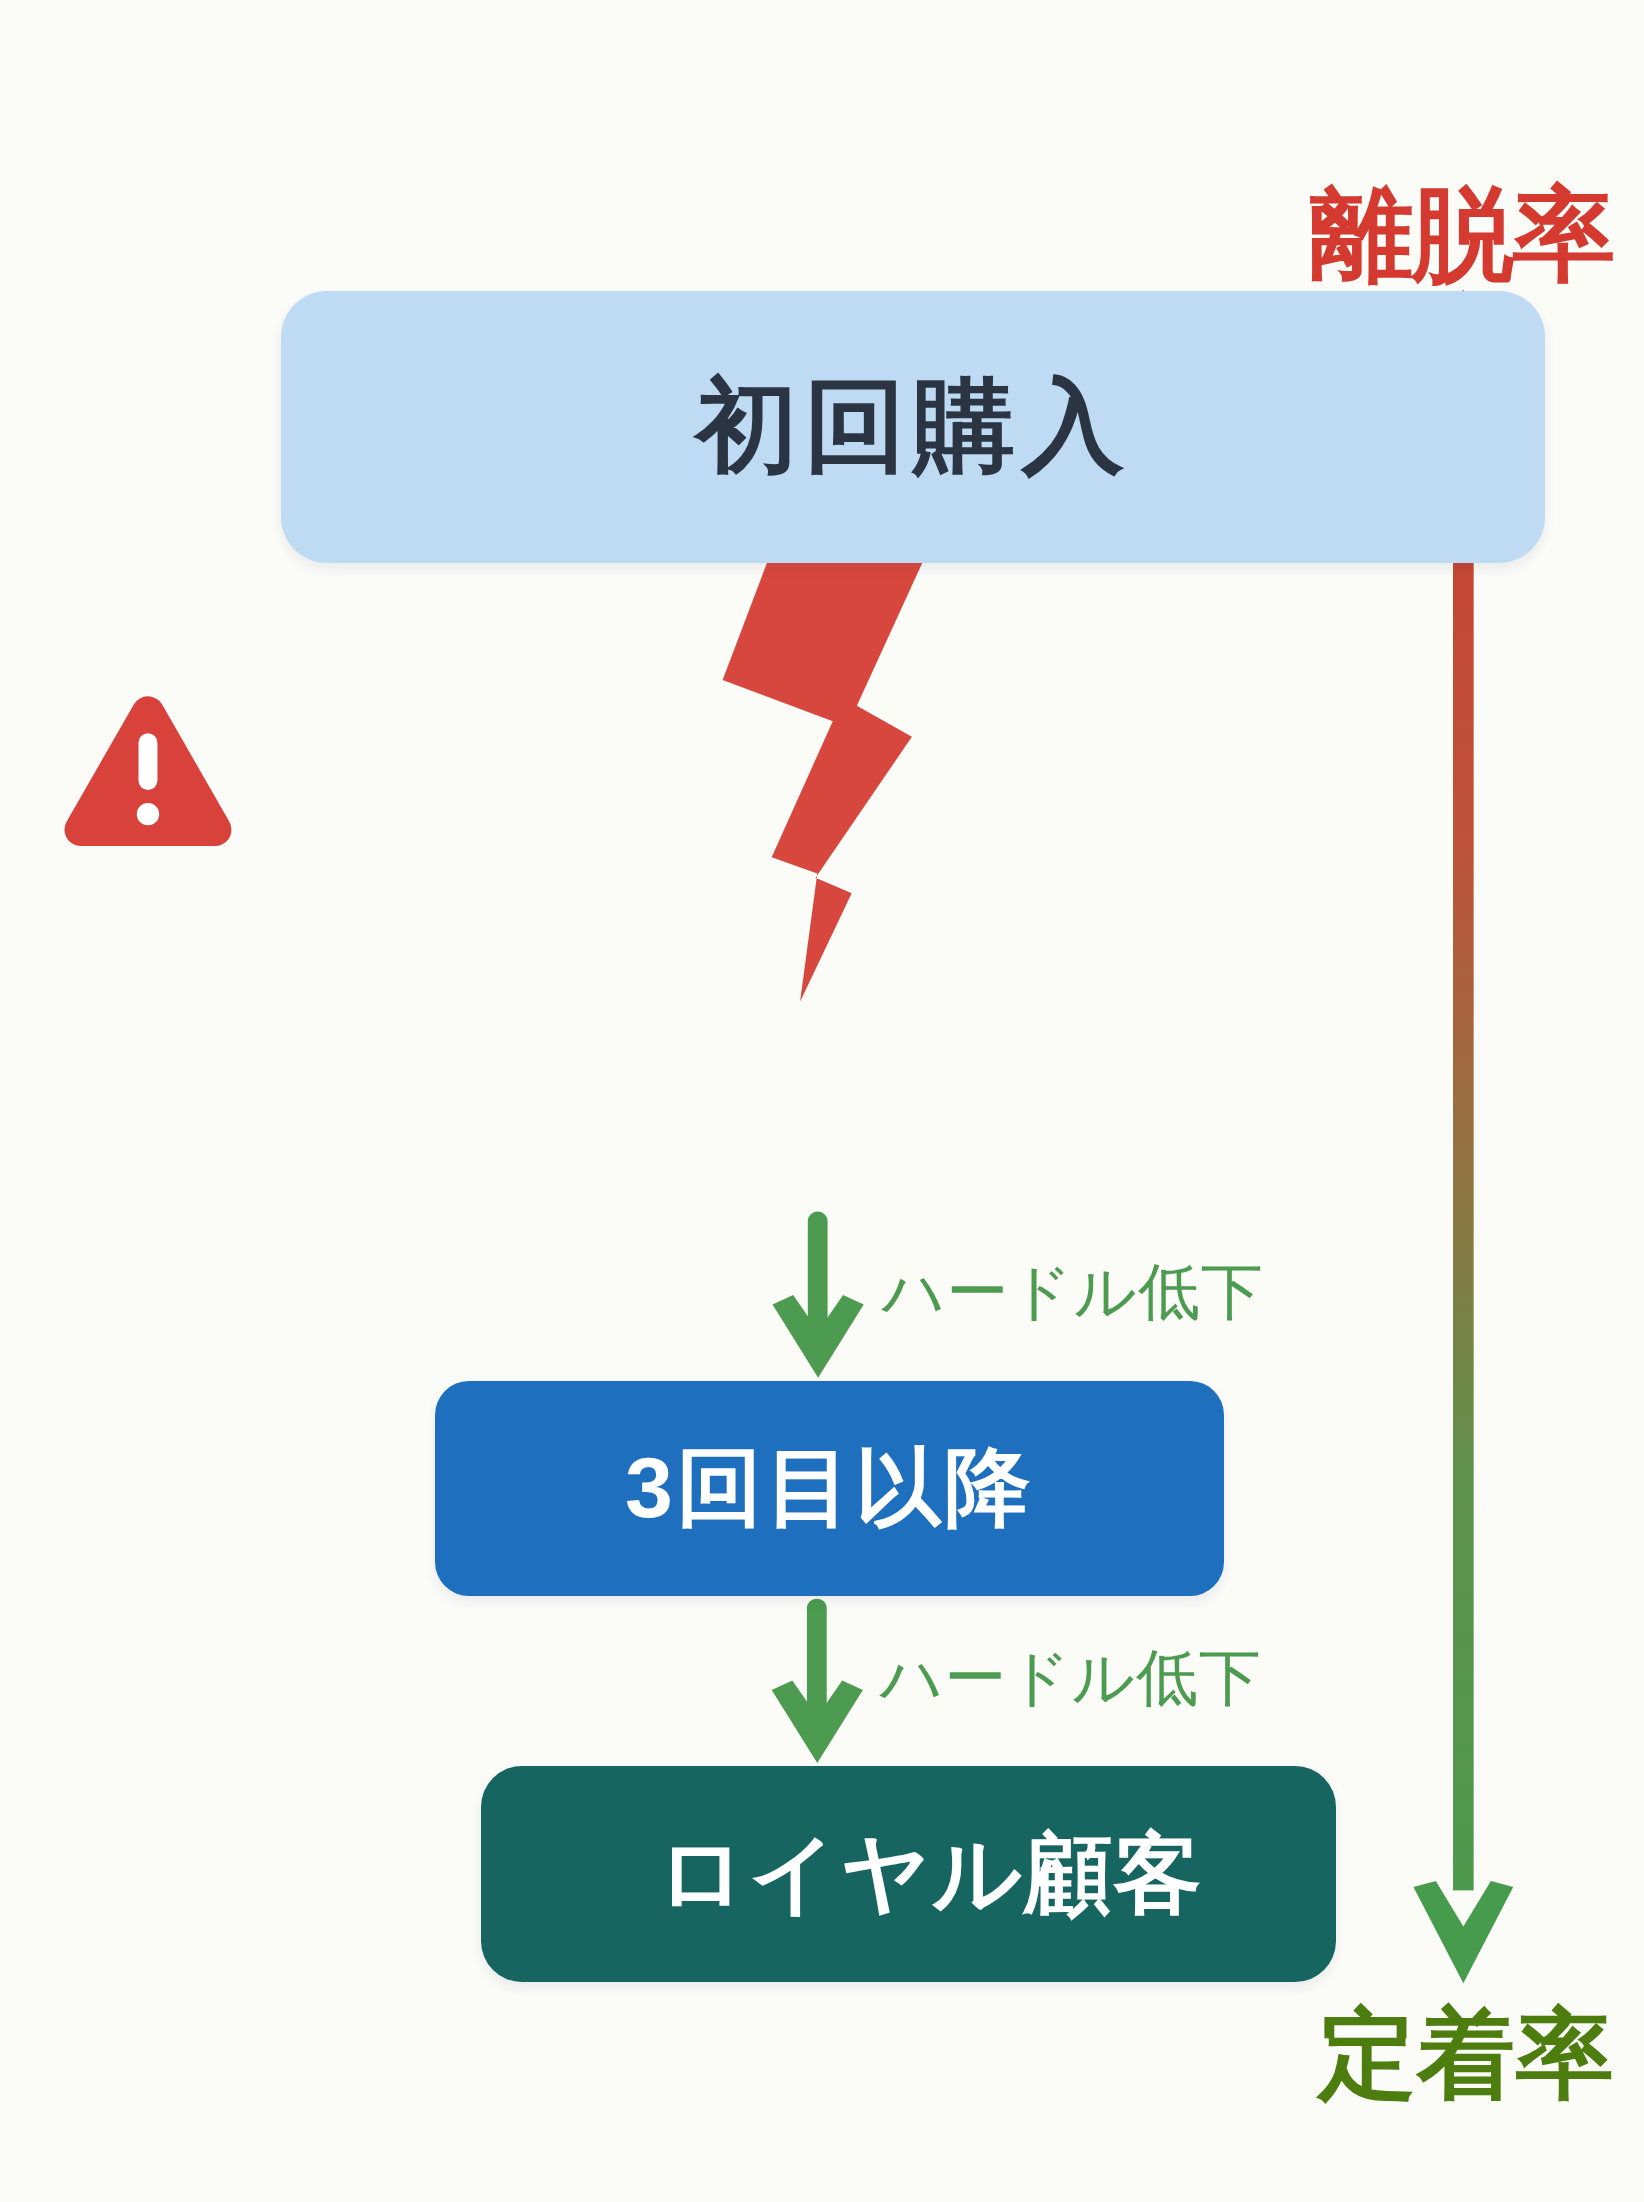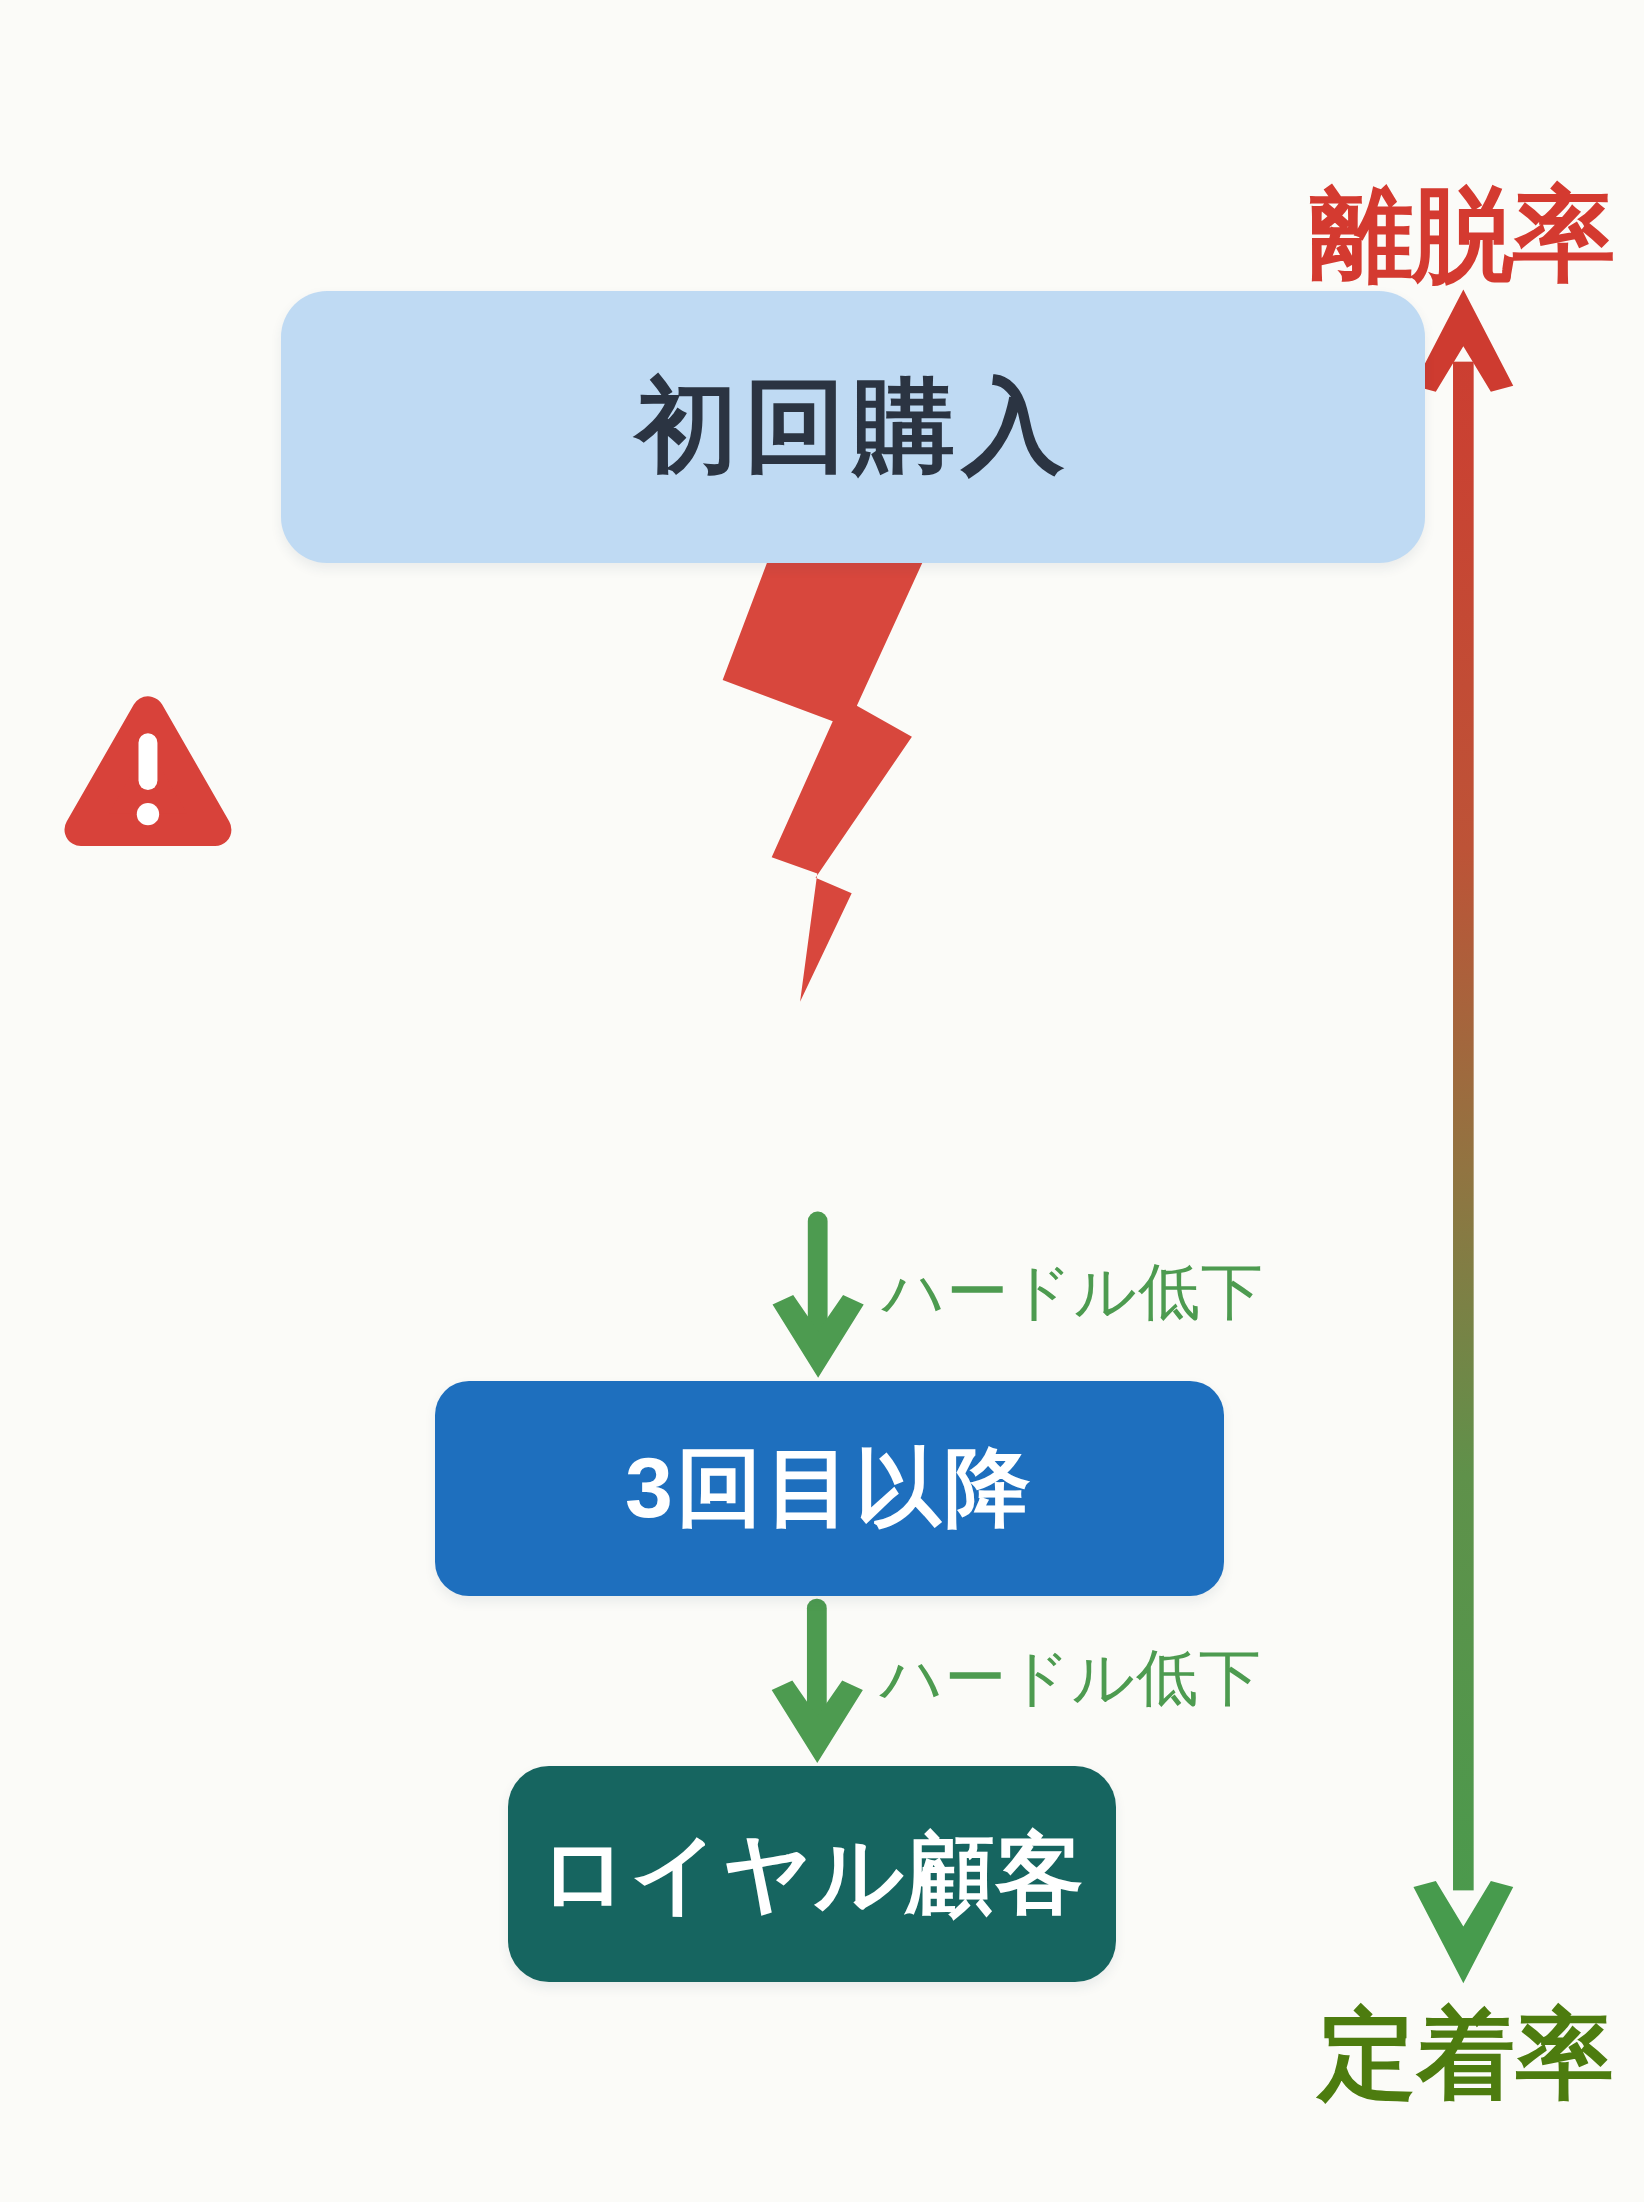--- a/index.html
+++ b/index.html
@@ -5,24 +5,24 @@
   html,body{margin:0;padding:0;background:#e9e9e9;}
   .canvas{
     position:relative;width:1644px;height:2203px;background:#fbfbf8;
     overflow:hidden;font-family:"Liberation Sans",sans-serif;
   }
   svg.overlay{position:absolute;left:0;top:0;width:1644px;height:2203px;}
   .stage{
     position:absolute;display:flex;align-items:center;justify-content:center;
     font-weight:900;box-shadow:0 5.2px 12px rgba(40,60,90,0.08);
   }
-  #stage1{left:281px;top:291px;width:1144px;height:272px;border-radius:46px;font-size:102px;letter-spacing:6.9px;}
+  #stage1{left:281px;top:291px;width:1264px;height:272px;border-radius:46px;font-size:102px;letter-spacing:6.9px;}
   #stage2{left:374px;top:983px;width:913px;height:227px;border-radius:40px;font-size:91px;letter-spacing:4.3px;}
   #stage3{left:435px;top:1381px;width:789px;height:215px;border-radius:34px;font-size:86px;letter-spacing:3.4px;}
-  #stage4{left:508px;top:1766px;width:608px;height:216px;border-radius:41px;font-size:88px;letter-spacing:1.7px;}
+  #stage4{left:481px;top:1766px;width:812px;height:216px;border-radius:41px;font-size:88px;letter-spacing:1.7px;padding-left:43px;}
   .axis-label{position:absolute;font-weight:900;line-height:1;white-space:nowrap;}
   #churn-label{left:1310px;top:138px;font-size:103px;letter-spacing:-1.7px;margin-top:45px;}
   #retention-label{left:1318px;top:2005px;font-size:98px;letter-spacing:0.9px;}
   #barrier-row{position:absolute;left:64px;top:688px;width:680px;height:172px;}
   #barrier-label{position:absolute;left:179px;top:34px;font-size:110px;font-weight:900;line-height:1;letter-spacing:2.6px;white-space:nowrap;}
   .transition-label{position:absolute;font-weight:400;font-size:62px;line-height:1;letter-spacing:0.9px;white-space:nowrap;}
   #transition1{left:882px;top:1261px;}
   #transition2{left:880px;top:1647px;}
 </style>
 </head>

